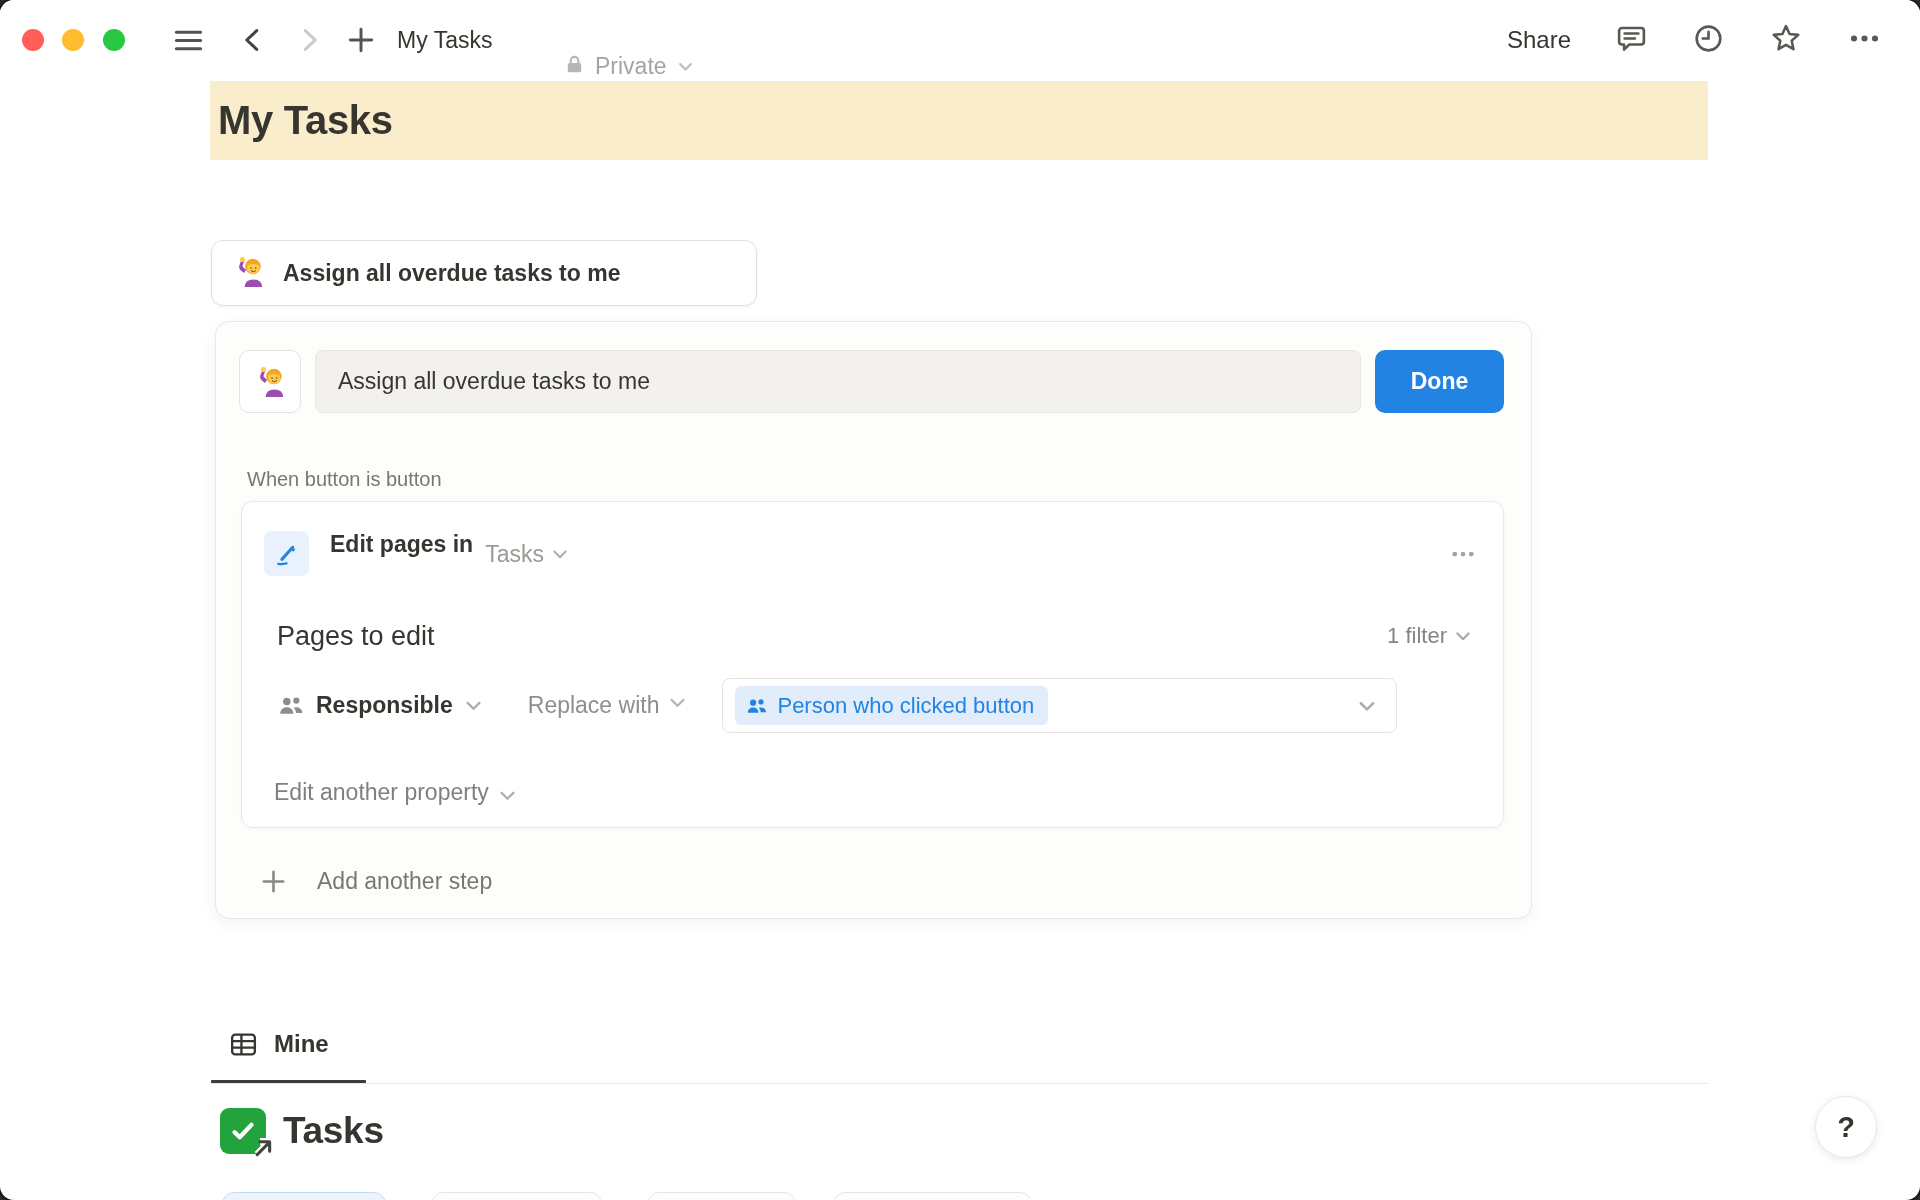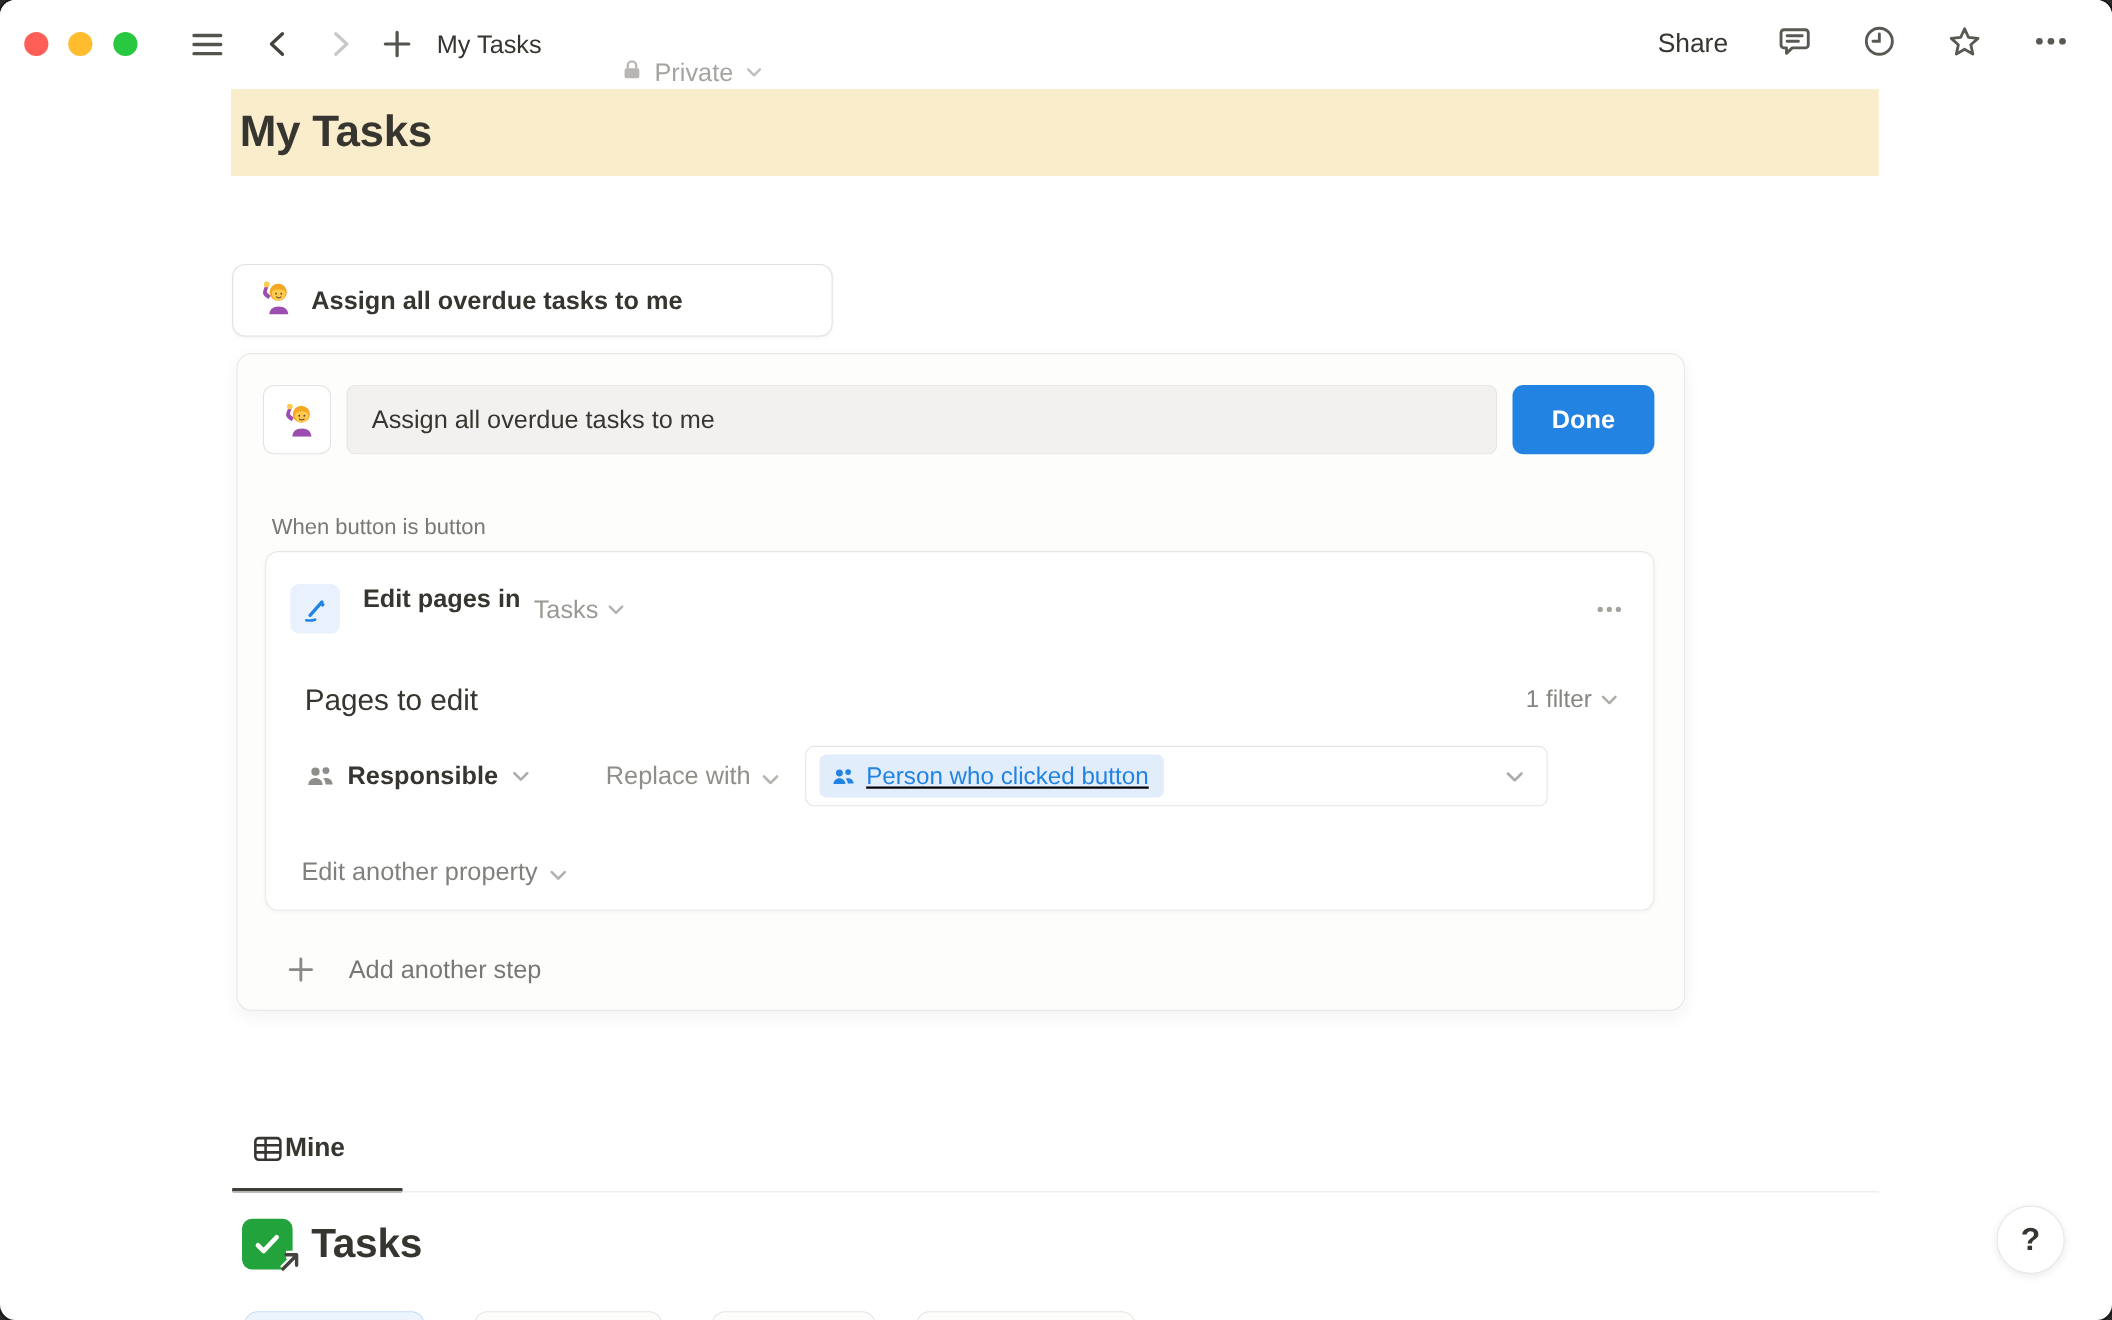--- a/index.html
+++ b/index.html
@@ -46,32 +46,32 @@
                  align-items:center;justify-content:center;flex:none;}
   .step-head .action{margin-left:21px;font-size:23px;font-weight:700;color:#37352F;}
   .step-head .target{margin-left:12px;font-size:23px;color:#9B9993;cursor:pointer;display:flex;align-items:center;gap:6px;}
   .step-more{margin-left:auto;cursor:pointer;display:flex;align-items:center;}
   .step-row2{position:absolute;left:35px;top:118px;right:30px;height:32px;display:flex;align-items:center;justify-content:space-between;}
   .pages-label{font-size:27px;color:#37352F;}
   .filter-dd{display:flex;align-items:center;gap:6px;font-size:22px;color:#87857F;cursor:pointer;}
   .step-row3{position:absolute;left:35px;top:176px;right:20px;height:55px;display:flex;align-items:center;}
   .prop-dd{display:flex;align-items:center;gap:10px;cursor:pointer;}
   .prop-dd .name{font-size:23px;font-weight:600;color:#37352F;}
-  .op-dd{margin-left:67px;display:flex;align-items:flex-end;gap:8px;font-size:23px;color:#908E88;cursor:pointer;}
-  .value-select{margin-left:21px;width:675px;height:55px;border:1px solid #E5E4E2;border-radius:8px;background:#fff;
-                display:flex;align-items:center;padding:0 18px 0 12px;cursor:pointer;text-decoration:underline;}
+  .op-dd{margin-left:44px;display:flex;align-items:flex-start;gap:8px;font-size:23px;color:#908E88;cursor:pointer;}
+  .value-select{margin-left:34px;width:675px;height:55px;border:1px solid #E5E4E2;border-radius:8px;background:#fff;
+                display:flex;align-items:center;padding:0 18px 0 12px;cursor:pointer;}
   .value-pill{height:39px;background:#E2EDFB;border-radius:6px;display:flex;align-items:center;gap:8px;
               padding:0 14px 0 10px;font-size:22px;color:#2383E2;}
   .value-select .chev-wrap{margin-left:auto;display:flex;}
   .step-row4{position:absolute;left:32px;top:268px;height:36px;display:flex;align-items:flex-end;gap:8px;cursor:pointer;}
   .step-row4 .lbl{font-size:23px;color:#82807C;}
   .add-step{position:absolute;left:42px;top:540px;height:38px;display:flex;align-items:center;gap:28px;cursor:pointer;}
   .add-step .lbl{font-size:23px;color:#787774;}
   
-  .tab-mine{position:absolute;left:228px;top:1022px;height:44px;display:flex;align-items:center;cursor:pointer;}
+  .tab-mine{position:absolute;left:228px;top:1022px;height:44px;display:flex;align-items:center;gap:15px;cursor:pointer;}
   .tab-mine .lbl{font-size:24px;font-weight:600;color:#37352F;}
   .tab-underline{position:absolute;left:211px;top:1080px;width:155px;height:4px;background:#3F3D38;border-radius:1px;}
   .tab-divider{position:absolute;left:211px;top:1083px;width:1497px;height:1px;background:#E9E8E6;}
   .db-heading{position:absolute;left:220px;top:1108px;display:flex;align-items:center;gap:17px;}
   .tasks-icon{position:relative;width:46px;height:46px;border-radius:9px;background:#23A33B;flex:none;
               display:flex;align-items:center;justify-content:center;}
   .tasks-icon .arrow{position:absolute;right:-7px;bottom:-7px;}
   .db-heading .lbl{font-size:37px;font-weight:800;color:#37352F;letter-spacing:-.3px;}
   .pill{position:absolute;top:1192px;height:30px;border-radius:12px;background:#FDFDFC;border:1px solid #E5E4E2;cursor:pointer;}
   .pill.active{background:#EDF4FD;border-color:#C3DCF6;}

